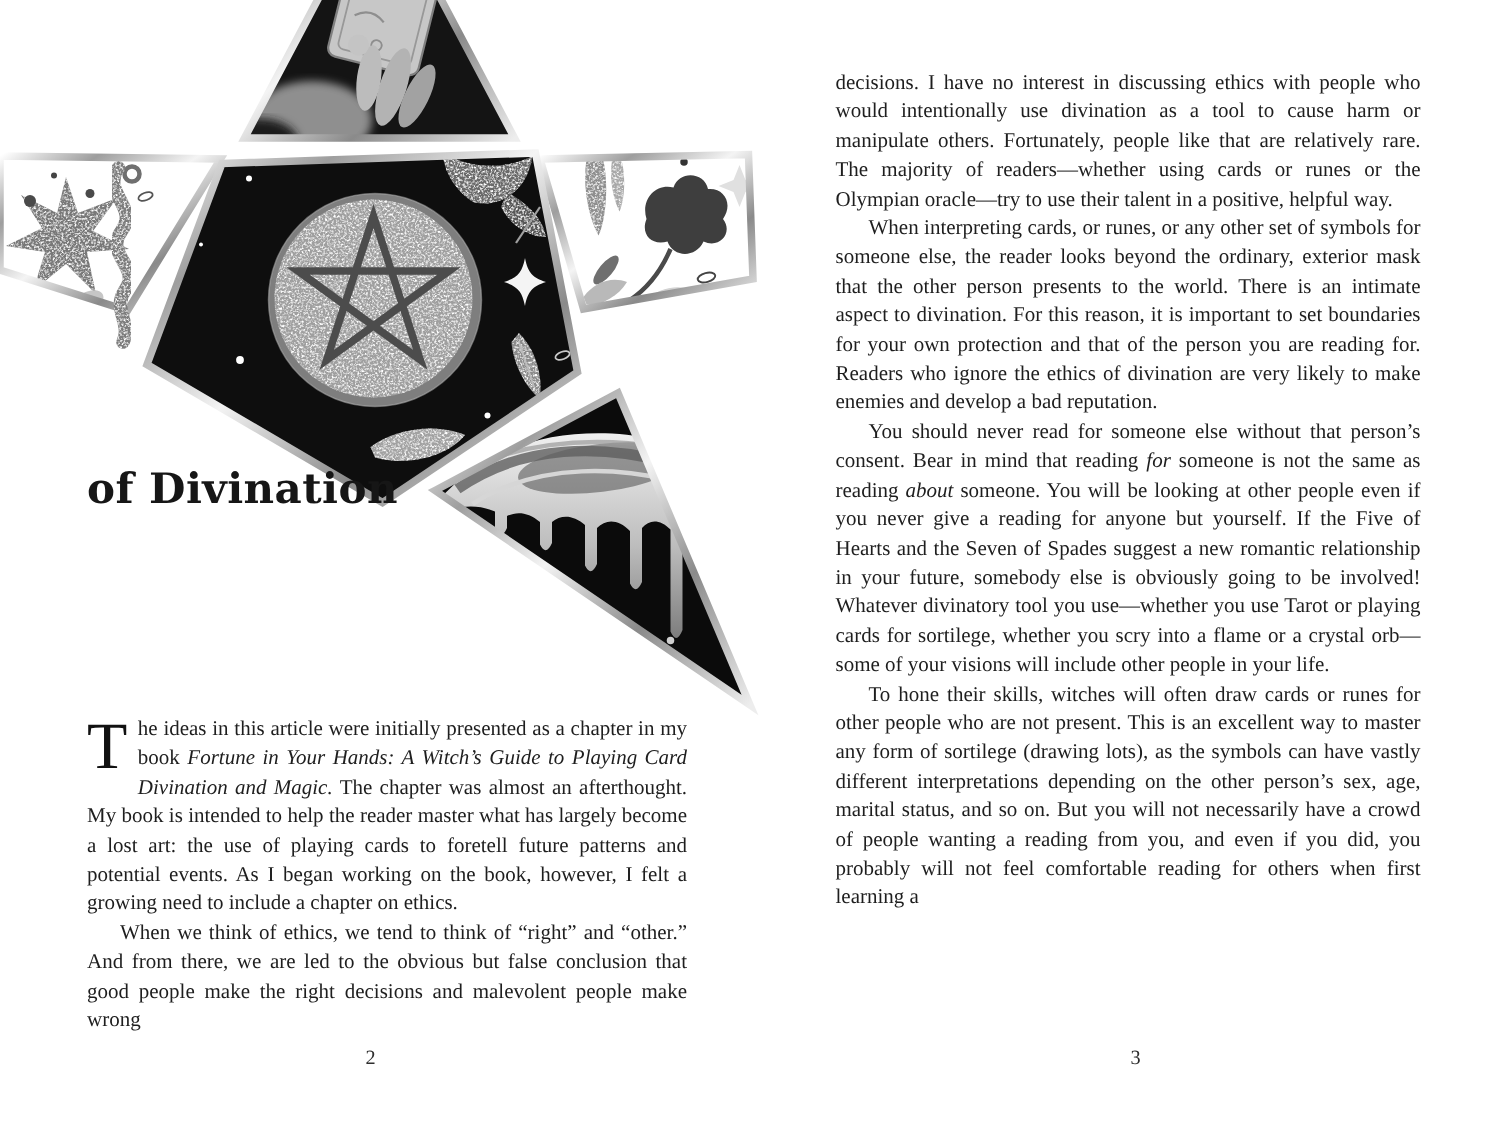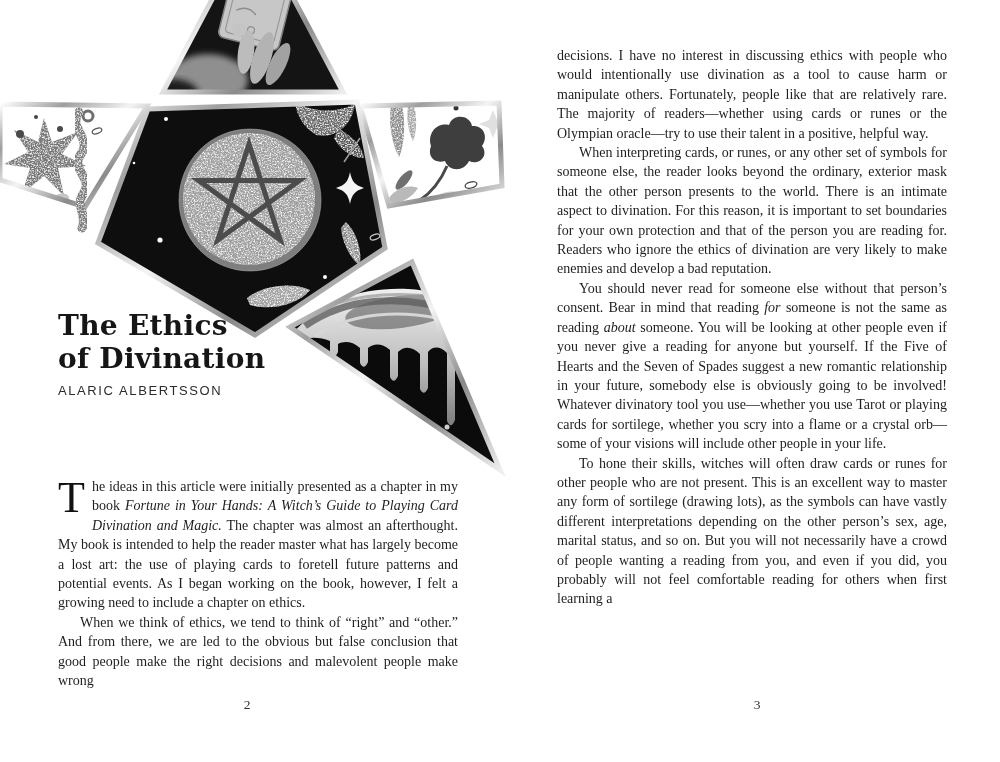--- a/index.html
+++ b/index.html
@@ -173,23 +173,21 @@
       <circle cx="160" cy="240" r="2.6" fill="#ffffff"></circle>
       <circle cx="325" cy="277" r="2" fill="#ffffff"></circle>
       <circle cx="134" cy="163" r="1.3" fill="#ffffff"></circle>
       <circle cx="224" cy="325" r="1.3" fill="#ffffff"></circle>
     </g>
     <polygon points="148,109 357,102 385,248 255,335 98,243" fill="none" stroke="url(#metal)" stroke-width="5"></polygon>
   </svg>
 
   <div>
     <div class="title-block">
-      <div class="title-line">The Ethics</div>
       <div class="title-line">of Divination</div>
-      <div class="author">ALARIC ALBERTSSON</div>
     </div>
 
     <div class="body-col body-left">
       <p><span class="dropcap">T</span><span><span>he ideas in this article were initially presented as a chapter in my book </span><i>Fortune in Your Hands: A Witch’s Guide to Playing Card Divination and Magic.</i><span> The chapter was almost an afterthought. My book is intended to help the reader master what has largely become a lost art: the use of playing cards to foretell future patterns and potential events. As I began working on the book, however, I felt a growing need to include a chapter on ethics.</span></span></p>
       <p class="indent"><span>When we think of ethics, we tend to think of “right” and “other.” And from there, we are led to the obvious but false conclusion that good people make the right decisions and malevolent people make wrong</span></p>
     </div>
 
     <div class="pagenum pagenum-left">2</div>
   </div>
 

